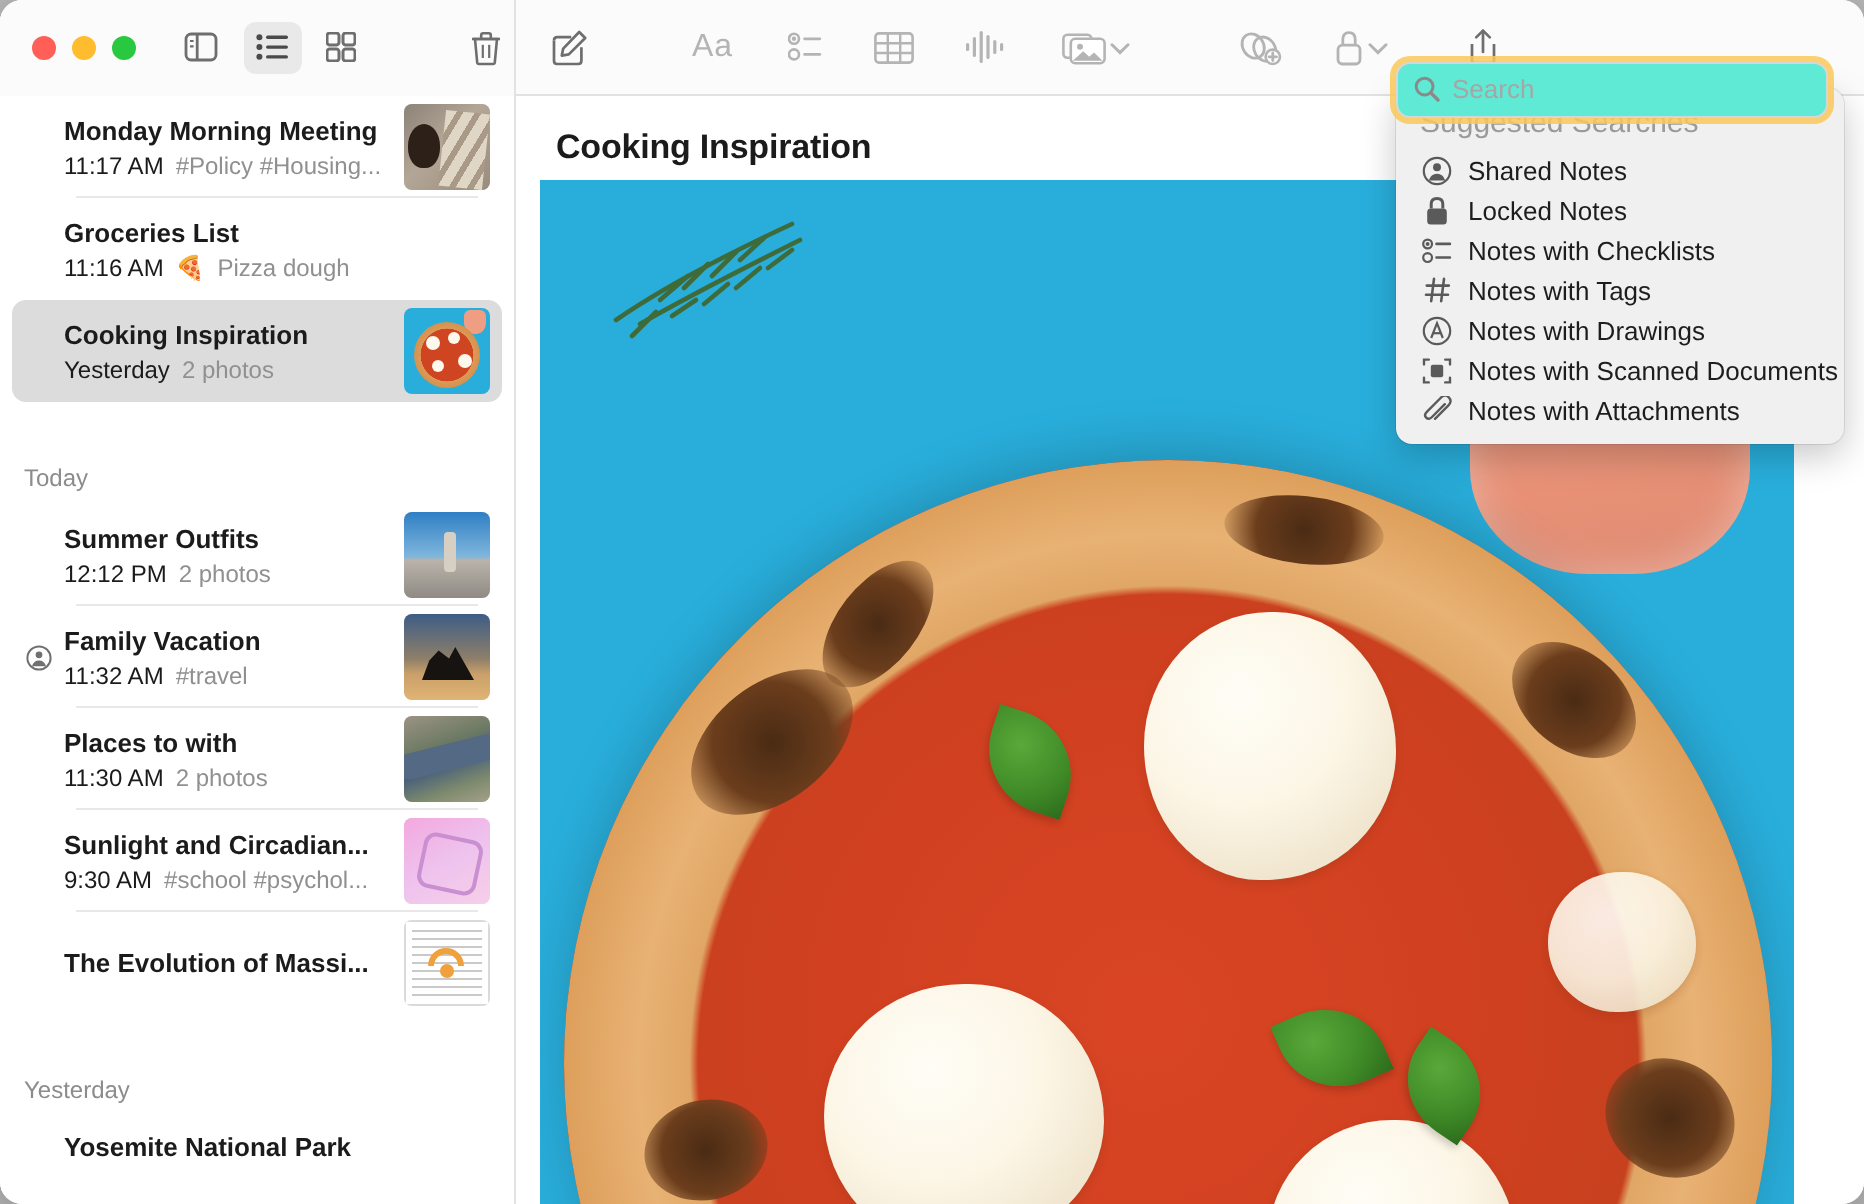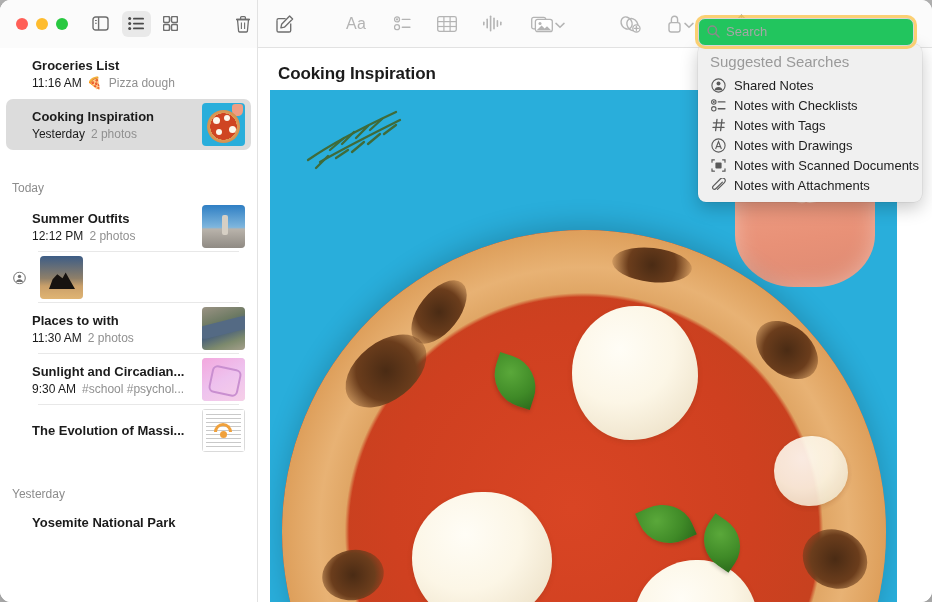--- a/index.html
+++ b/index.html
@@ -60,28 +60,29 @@
   }
   .tb-chev { margin-left: 2px; color: #b4b4b4; }
 
   
   .search-wrap {
     position: absolute; right: 18px; top: 10px;
     width: 216px; height: 28px;
   }
   .search-field {
     width: 100%; height: 100%;
-    background: #22c55e;
+    background: #5eead4;
     border: 1px solid #d6d6d6;
     border-radius: 7px;
     display: flex; align-items: center;
     padding: 0 8px;
     box-shadow: 0 0 0 3px rgba(250,200,90,0.85);
     position: relative;
     z-index: 60;
+    margin-top: 13px;
   }
   .search-icon { color: #8a8a8a; display: flex; align-items: center; }
   .search-input {
     border: none; outline: none;
     background: transparent;
     font-family: "Liberation Sans", sans-serif;
     font-size: 13px; color: #333;
     margin-left: 6px; width: 100%;
   }
   .search-input::placeholder { color: #a6a6a6; }
@@ -508,20 +509,29 @@
       <span class="dd-ico">
         <svg width="15" height="15" viewBox="0 0 15 15">
             <circle cx="7.5" cy="7.5" r="6.6" fill="none" stroke="#5a5a5a" stroke-width="1.1"></circle>
             <circle cx="7.5" cy="5.6" r="2" fill="#5a5a5a"></circle>
             <path d="M3.4 12.2 Q4.4 8.9 7.5 8.9 Q10.6 8.9 11.6 12.2 Z" fill="#5a5a5a"></path>
           </svg>
       </span>
       <span class="dd-label">Shared Notes</span>
     </div>
 
+    <div class="dd-item">
+      <span class="dd-ico">
+        <svg width="13" height="15" viewBox="0 0 13 15">
+            <rect x="1.6" y="6.3" width="9.8" height="8" rx="1.8" fill="#5a5a5a"></rect>
+            <path d="M3.6 6.3 L3.6 4 Q3.6 1.2 6.5 1.2 Q9.4 1.2 9.4 4 L9.4 6.3" fill="none" stroke="#5a5a5a" stroke-width="1.5"></path>
+          </svg>
+      </span>
+      <span class="dd-label">Locked Notes</span>
+    </div>
 
     <div class="dd-item">
       <span class="dd-ico">
         <svg width="15" height="13" viewBox="0 0 15 13">
           <circle cx="2.8" cy="3" r="2.2" fill="none" stroke="#5a5a5a" stroke-width="1.1"></circle>
             <circle cx="2.8" cy="3" r="1" fill="#5a5a5a"></circle>
           <rect x="6.6" y="2.3" width="8" height="1.3" rx="0.65" fill="#5a5a5a"></rect>
           <circle cx="2.8" cy="9.8" r="2.2" fill="none" stroke="#5a5a5a" stroke-width="1.1"></circle>
           <rect x="6.6" y="9.1" width="8" height="1.3" rx="0.65" fill="#5a5a5a"></rect>
         </svg>
@@ -575,20 +585,33 @@
             <path d="M11.4 4.1 L5 10.5 Q3.4 12.1 2.1 10.8 Q0.8 9.5 2.4 7.9 L9.3 1 Q11.5 -1.2 13.4 0.7 Q15.3 2.6 13.1 4.8 L6.5 11.4" fill="none" stroke="#5a5a5a" stroke-width="1.2" stroke-linecap="round"></path>
           </svg>
       </span>
       <span class="dd-label">Notes with Attachments</span>
     </div>
   </div>
 
   <div class="sidebar">
 
 
+    <div class="note">
+      <div class="note-sep"></div>
+      <div class="note-text">
+        <div class="note-title">Monday Morning Meeting</div>
+        <div class="note-sub">
+          <span class="note-time">11:17 AM</span>
+          <span class="note-desc">#Policy #Housing...</span>
+        </div>
+      </div>
+      <div class="note-thumb">
+        <div class="th th-meeting"></div>
+      </div>
+    </div>
 
     <div class="note">
       <div class="note-text">
         <div class="note-title">Groceries List</div>
         <div class="note-sub">
           <span class="note-time">11:16 AM</span>
           <span class="note-emoji">🍕</span>
           <span class="note-desc">Pizza dough</span>
         </div>
       </div>
@@ -635,20 +658,27 @@
 
     <div class="note">
       <div class="note-sep"></div>
       <span class="share-badge">
         <svg width="13" height="13" viewBox="0 0 13 13">
             <circle cx="6.5" cy="6.5" r="5.8" fill="none" stroke="#707070" stroke-width="1"></circle>
             <circle cx="6.5" cy="4.9" r="1.7" fill="#707070"></circle>
             <path d="M3 10.6 Q3.8 7.8 6.5 7.8 Q9.2 7.8 10 10.6 Z" fill="#707070"></path>
           </svg>
       </span>
+      <div class="note-text">
+        <div class="note-title">Family Vacation</div>
+        <div class="note-sub">
+          <span class="note-time">11:32 AM</span>
+          <span class="note-desc">#travel</span>
+        </div>
+      </div>
       <div class="note-thumb">
           <div class="th th-family"></div>
         </div>
     </div>
 
     <div class="note">
       <div class="note-sep"></div>
       <div class="note-text">
         <div class="note-title">Places to with</div>
         <div class="note-sub">

